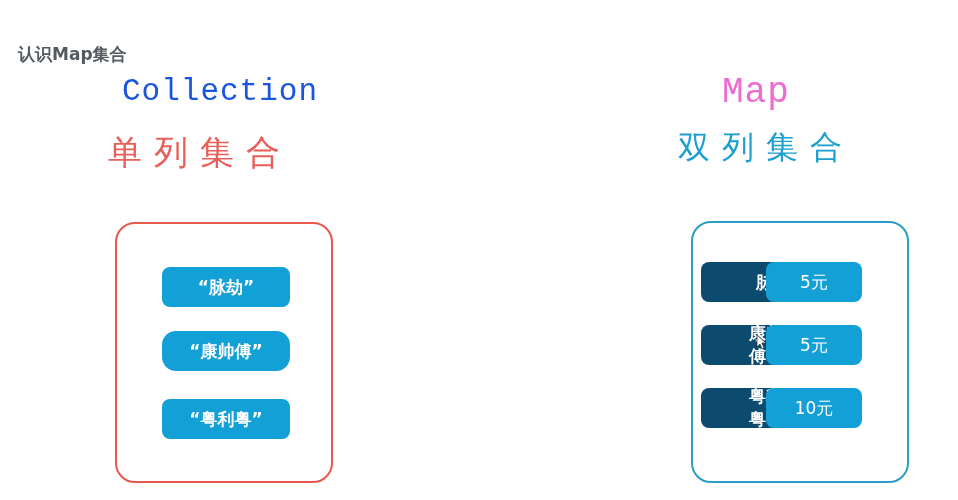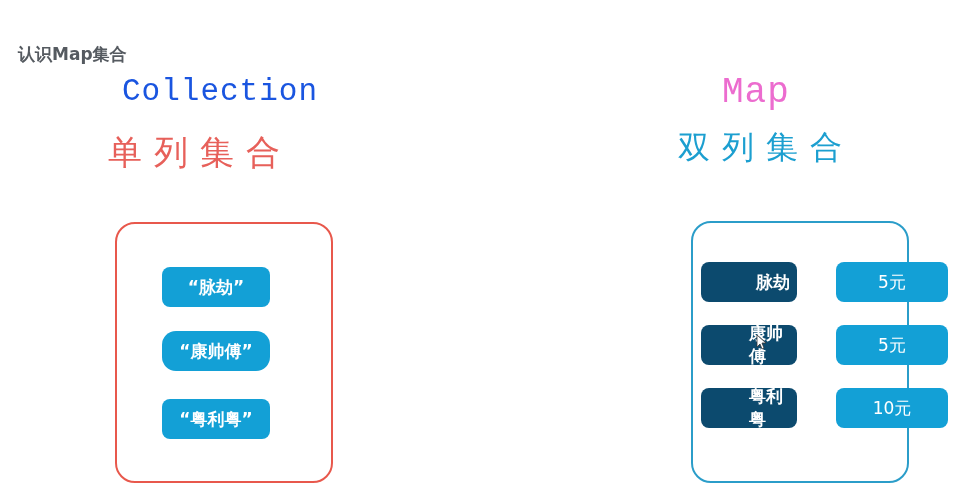--- a/index.html
+++ b/index.html
@@ -12,23 +12,23 @@
   .collection-zh { left:108px; top:130px; font-size:34px; color:#e7605a; letter-spacing:12px; }
   .map-en { left:722px; top:72px; font-size:36px; color:#ec6ccf; letter-spacing:1px; }
   .map-zh { left:678px; top:126px; font-size:32px; color:#1c9fd0; letter-spacing:12px; }
   .box { border-radius:20px; box-sizing:border-box; background:#fff; }
   .box-left { left:115px; top:222px; width:218px; height:261px; border:2px solid #e8584c; }
   .box-right { left:691px; top:221px; width:218px; height:262px; border:2px solid #2b9dc9; }
   .pill { border-radius:8px; color:#fff; font-size:17px; font-weight:bold;
           display:flex; align-items:center; justify-content:center; box-sizing:border-box; }
   .pill-blue { background:#13a0d6; }
   .pill-red { background:#0c4a6e;padding-left:48px; }
-  .lp { left:162px; width:108px; height:40px; }
+  .lp { left:162px; width:128px; height:40px; }
   .kp { left:701px; width:96px; height:40px; }
-  .vp { left:836px; width:112px; height:40px; font-weight:normal; }
+  .vp { left:766px; width:96px; height:40px; font-weight:normal; }
 </style>
 </head>
 <body>
 
 <div class="abs page-title">认识Map集合</div>
 
 <div class="abs hand collection-en">Collection</div>
 <div class="abs hand collection-zh">单列集合</div>
 
 <div class="abs box box-left"></div>

